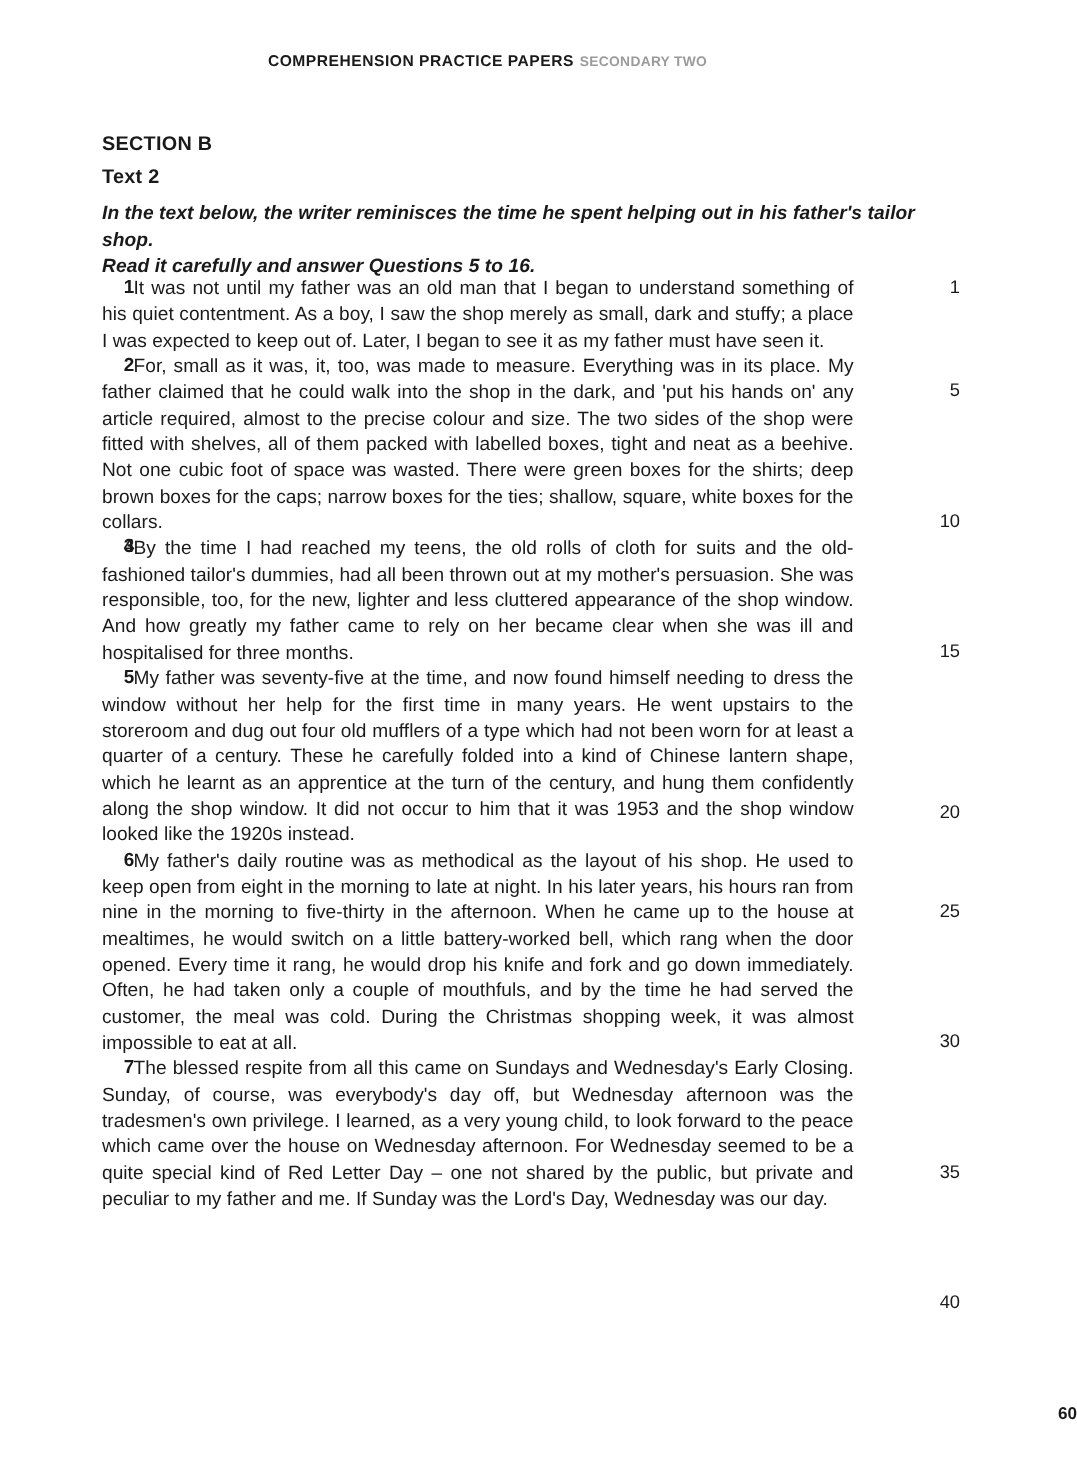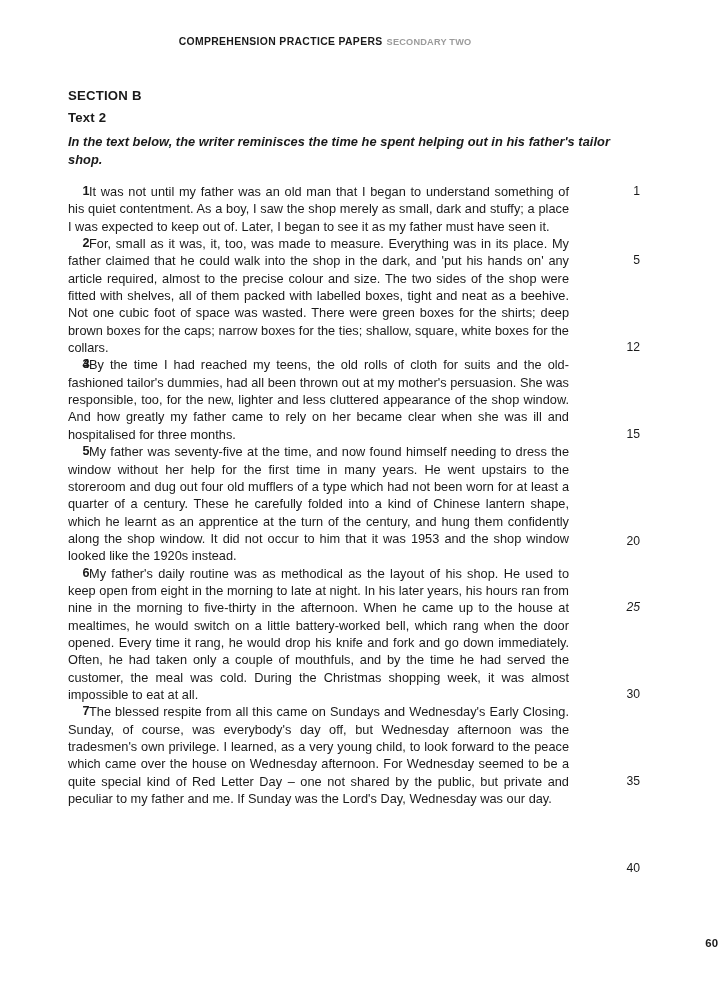--- a/index.html
+++ b/index.html
@@ -139,20 +139,21 @@
 
   <div class="running-head">
     <span class="rh-main">COMPREHENSION PRACTICE PAPERS</span><span class="rh-sub">SECONDARY TWO</span>
   </div>
 
   <div class="section-label">SECTION B</div>
   <div class="text-label">Text 2</div>
 
   <div class="rubric">
     <span class="rubric-line">In the text below, the writer reminisces the time he spent helping out in his father's tailor shop.</span>
+    <span class="rubric-line">Read it carefully and answer Questions 5 to 16.</span>
   </div>
 
   <div class="passage" id="passage">
       <div class="para">
         <span class="para-num">1</span>
         <div class="para-body">It was not until my father was an old man that I began to understand something of his quiet contentment. As a boy, I saw the shop merely as small, dark and stuffy; a place I was expected to keep out of. Later, I began to see it as my father must have seen it.</div>
       </div>
       <div class="para">
         <span class="para-num">2</span>
         <div class="para-body">For, small as it was, it, too, was made to measure. Everything was in its place. My father claimed that he could walk into the shop in the dark, and 'put his hands on' any article required, almost to the precise colour and size. The two sides of the shop were fitted with shelves, all of them packed with labelled boxes, tight and neat as a beehive. Not one cubic foot of space was wasted. There were green boxes for the shirts; deep brown boxes for the caps; narrow boxes for the ties; shallow, square, white boxes for the collars.</div>
@@ -174,24 +175,24 @@
       </div>
       <div class="para">
         <span class="para-num">7</span>
         <div class="para-body">The blessed respite from all this came on Sundays and Wednesday's Early Closing. Sunday, of course, was everybody's day off, but Wednesday afternoon was the tradesmen's own privilege. I learned, as a very young child, to look forward to the peace which came over the house on Wednesday afternoon. For Wednesday seemed to be a quite special kind of Red Letter Day – one not shared by the public, but private and peculiar to my father and me. If Sunday was the Lord's Day, Wednesday was our day.</div>
       </div>
     </div>
 
   <div class="linenums" id="linenums">
       <span class="linenum" style="top: 0px;">1</span>
       <span class="linenum" style="top: 69.3812px;">5</span>
-      <span class="linenum" style="top: 156.131px;">12</span>
+      <span class="linenum" style="top: 156.131px;">10</span>
       <span class="linenum" style="top: 242.825px;">15</span>
       <span class="linenum" style="top: 329.544px; margin-top: 20px;">20</span>
-      <span class="linenum" style="top: 416.25px; font-style: italic;">25</span>
+      <span class="linenum" style="top: 416.25px;">25</span>
       <span class="linenum" style="top: 503px;">30</span>
       <span class="linenum" style="top: 589.7px;">35</span>
       <span class="linenum" style="top: 676.65px;">40</span>
     </div>
 
   <div class="folio">60</div>
 
 </div>
 
 </body></html>

